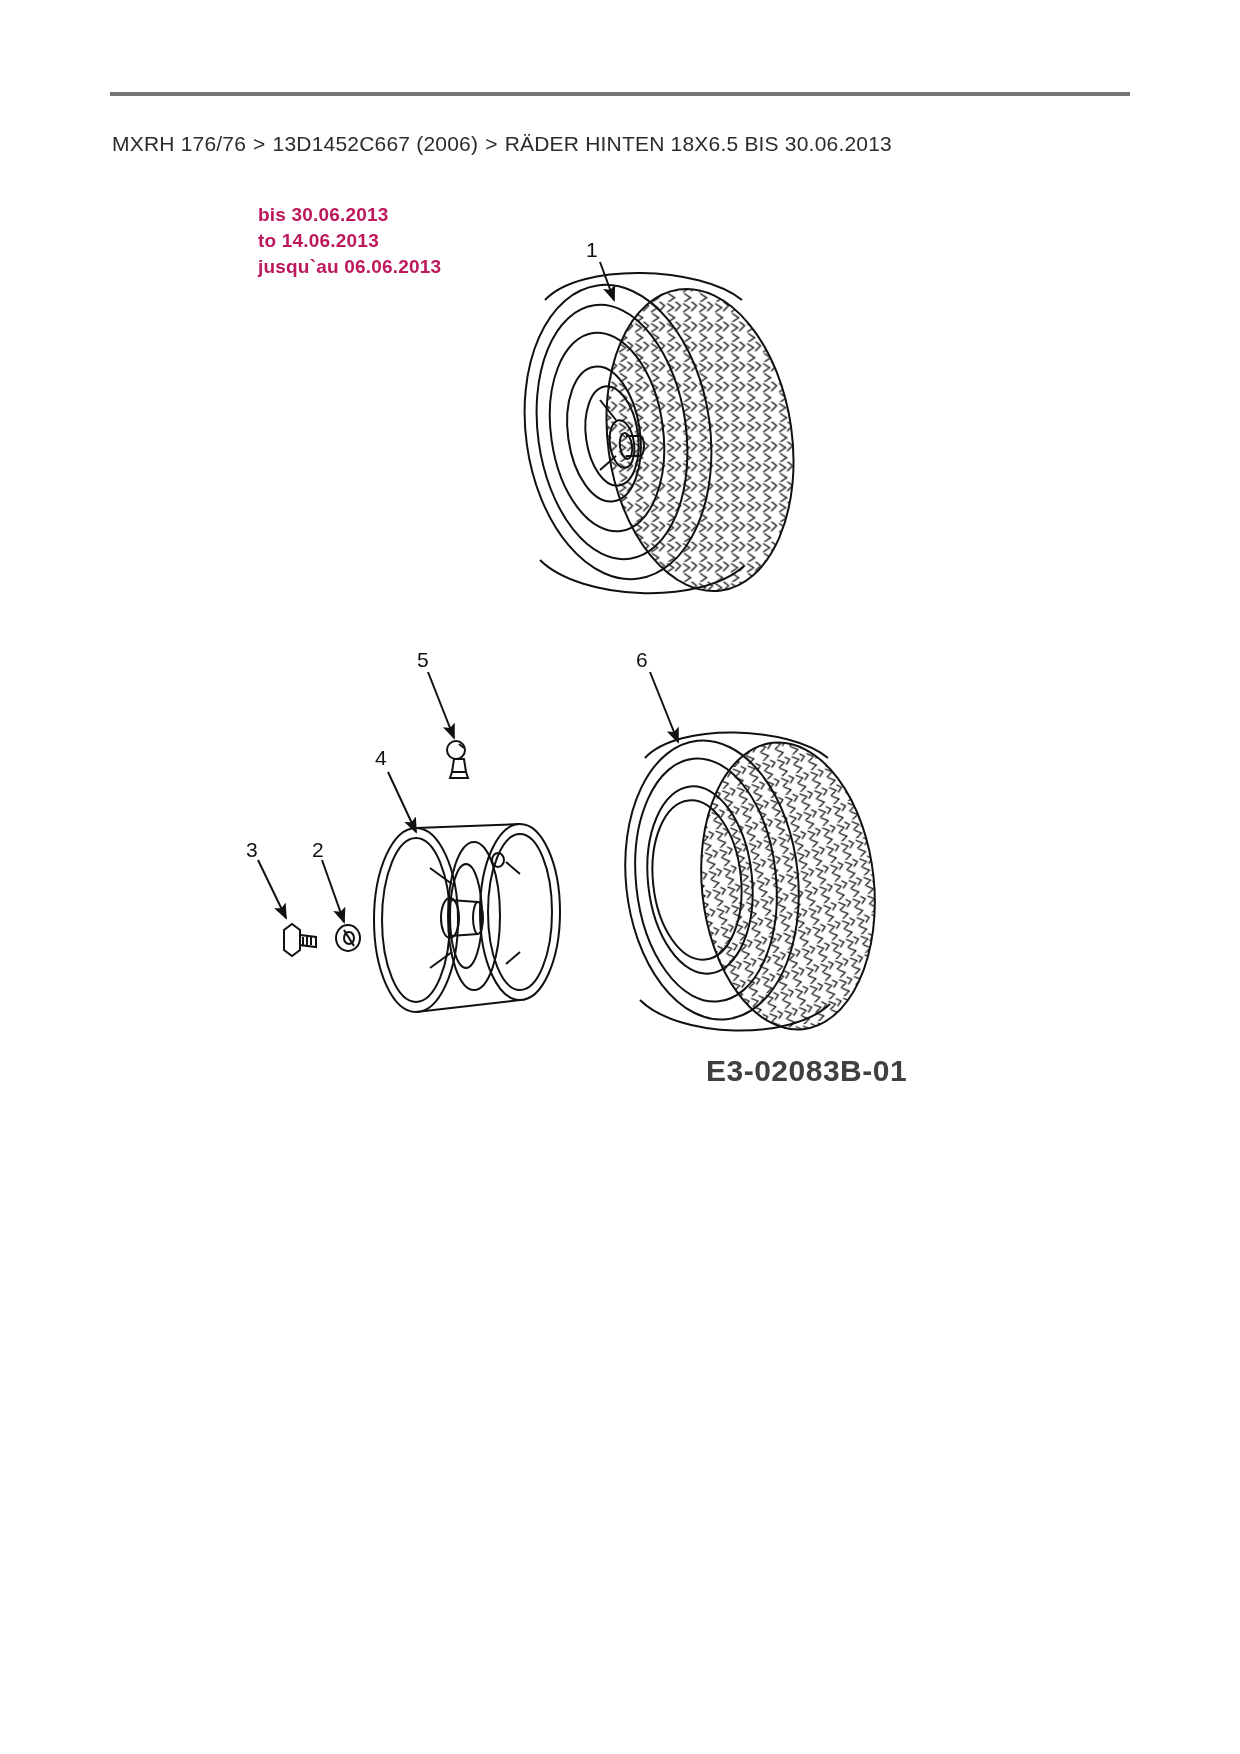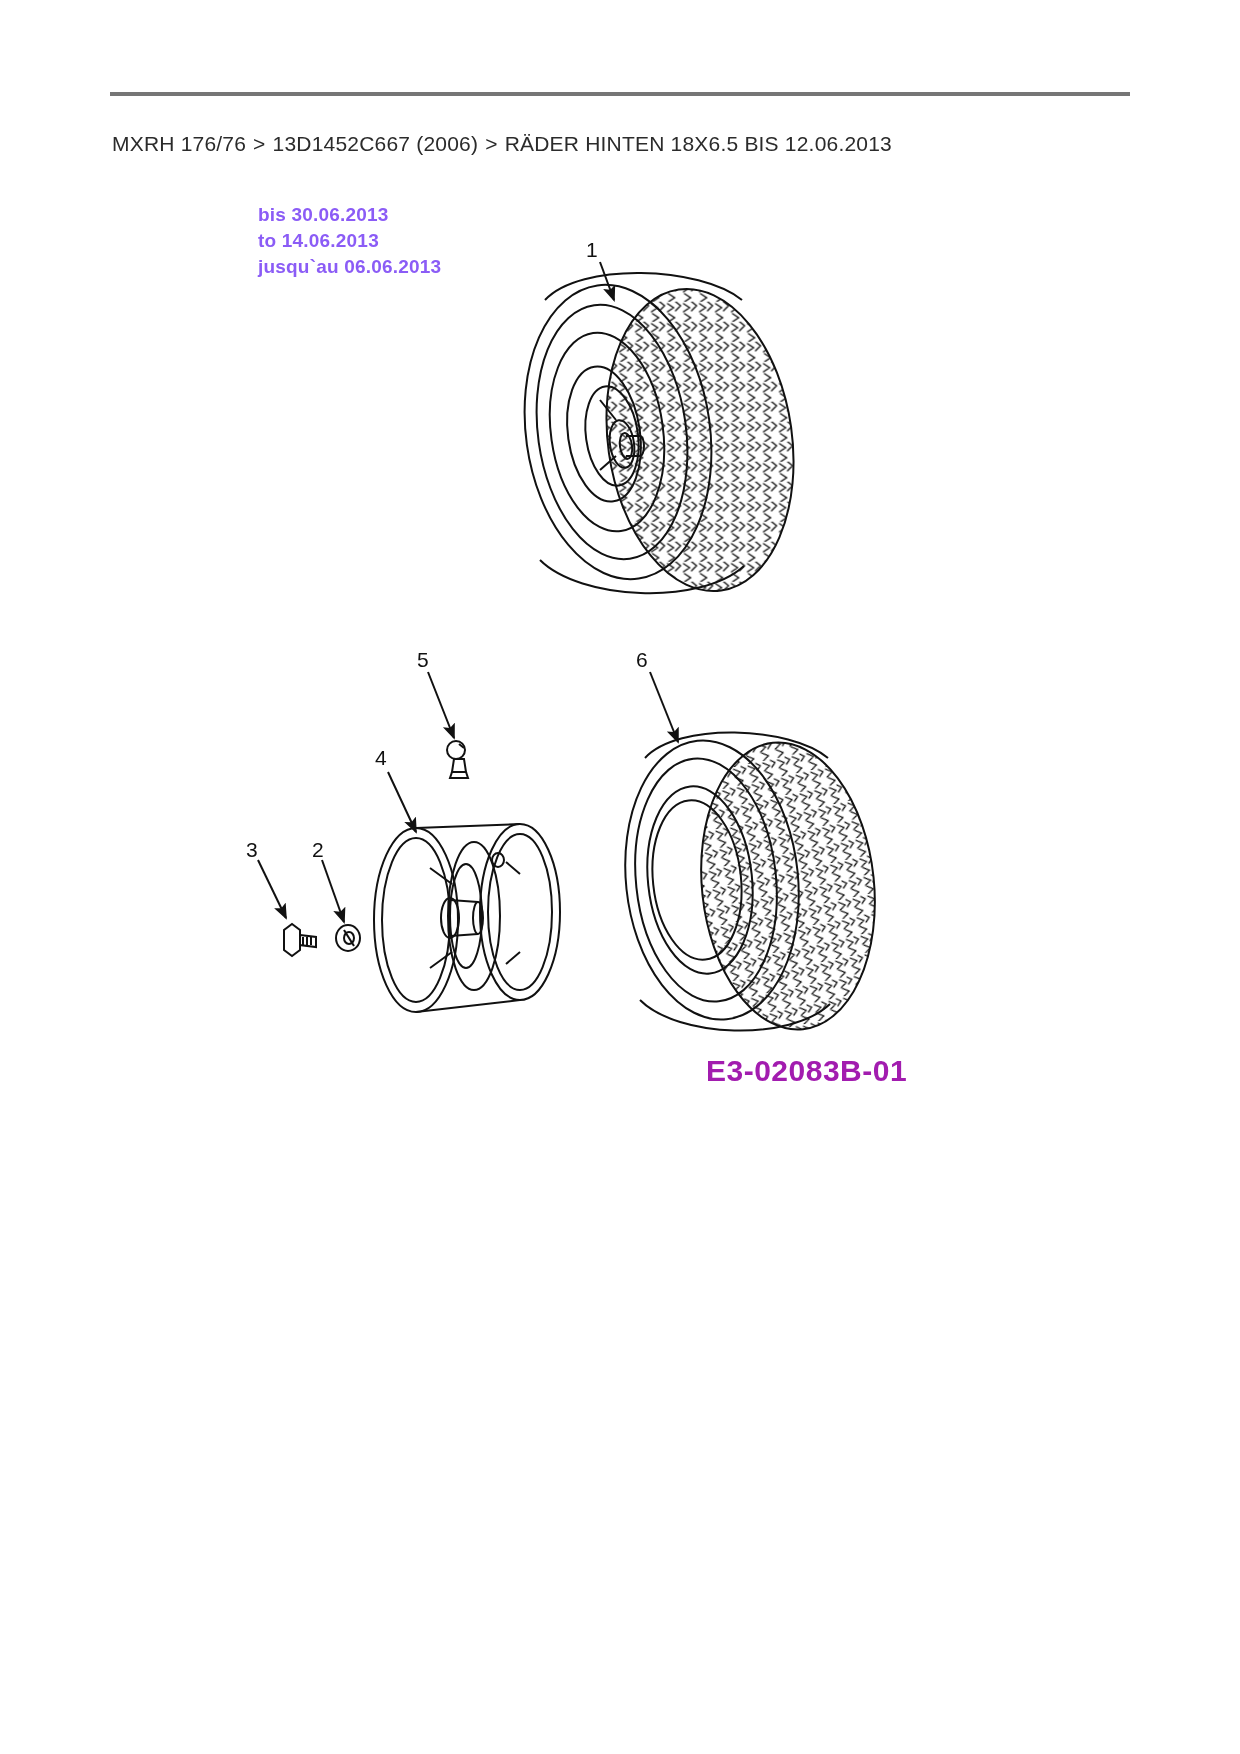--- a/index.html
+++ b/index.html
@@ -47,21 +47,21 @@
   }
 
   
   .date-note {
     position: absolute;
     left: 258px;
     top: 202px;
     font-size: 19px;
     line-height: 26px;
     font-weight: 700;
-    color: #8b5cf6;
+    color: #be185d;
     letter-spacing: 0.2px;
   }
 
   
   .diagram {
     position: absolute;
     left: 0;
     top: 0;
     width: 1240px;
     height: 1754px;
@@ -69,21 +69,21 @@
   }
 
   
   .drawing-id {
     position: absolute;
     left: 706px;
     top: 1054px;
     font-size: 30px;
     font-weight: 700;
     letter-spacing: 0.5px;
-    color: #a21caf;
+    color: #404040;
   }
 
   
   .callout {
     position: absolute;
     font-size: 21px;
     font-weight: 400;
     color: #111;
   }
   .c1 { left: 586px; top: 238px; }
@@ -94,21 +94,21 @@
   .c6 { left: 636px; top: 648px; }
 </style>
 </head>
 <body>
 
 <div class="page">
 
   <div class="top-rule"></div>
 
   <div class="breadcrumb">
-    <span>MXRH 176/76</span><span class="sep">&gt;</span><span>13D1452C667 (2006)</span><span class="sep">&gt;</span><span>RÄDER HINTEN 18X6.5 BIS 12.06.2013</span>
+    <span>MXRH 176/76</span><span class="sep">&gt;</span><span>13D1452C667 (2006)</span><span class="sep">&gt;</span><span>RÄDER HINTEN 18X6.5 BIS 30.06.2013</span>
   </div>
 
   <div class="date-note">
     <div>bis 30.06.2013</div>
     <div>to 14.06.2013</div>
     <div>jusqu`au 06.06.2013</div>
   </div>
 
   <svg class="diagram" viewBox="0 0 1240 1754" xmlns="http://www.w3.org/2000/svg">
     <defs>

